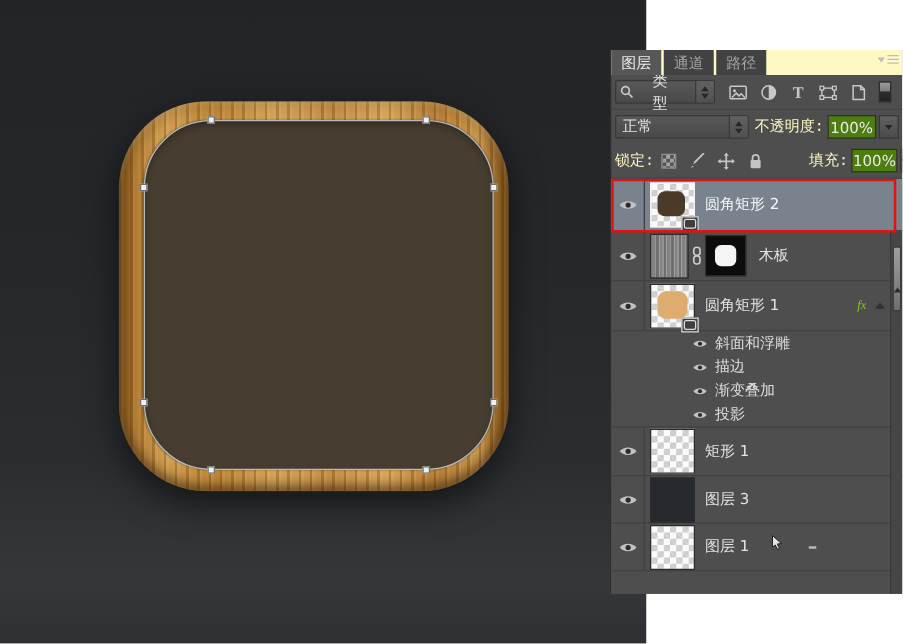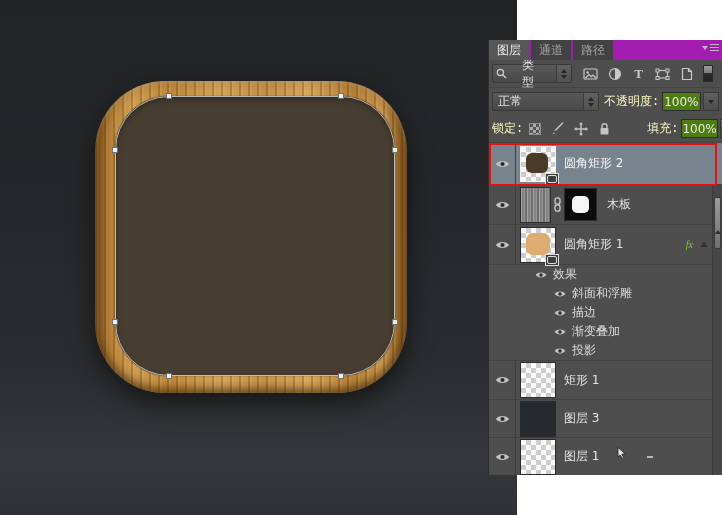--- a/index.html
+++ b/index.html
@@ -20,21 +20,21 @@
   .wood-inner{position:absolute;left:20px;top:15px;width:280px;height:280px;border-radius:54px;
     background:#473e31;box-shadow:inset 0 3px 7px rgba(0,0,0,.35), 0 0 2px rgba(0,0,0,.4);}
   .sel-outline{position:absolute;left:115px;top:96px;width:280px;height:280px;border-radius:54px;
     border:1px solid rgba(215,220,226,.8);box-sizing:border-box;}
   .handle{position:absolute;width:6px;height:6px;background:#eef0f2;border:1px solid #6f6f6f;
     box-sizing:border-box;transform:translate(-3px,-3px);}
 
   
   .panel{position:absolute;left:488px;top:40px;width:234px;height:435px;background:#4e4e4e;
     color:#dcdcdc;font-size:12px;border-left:1px solid #2e2e2e;box-sizing:border-box;}
-  .tabbar{height:20px;background:#a21caf;display:flex;align-items:stretch;position:relative;}
+  .tabbar{height:20px;background:#fef9c3;display:flex;align-items:stretch;position:relative;}
   .tab{padding:0 8px;display:flex;align-items:center;background:#424242;color:#a3a3a3;
     margin-right:2px;font-size:12px;cursor:default;}
   .tab.active{background:#575757;color:#ebebeb;}
   .panel-menu{position:absolute;right:3px;top:4px;display:flex;align-items:center;gap:2px;}
   .pm-tri{width:0;height:0;border-left:3px solid transparent;border-right:3px solid transparent;
     border-top:4px solid #bdbdbd;}
   .pm-lines{display:flex;flex-direction:column;gap:2px;}
   .pm-lines i{display:block;width:9px;height:1px;background:#bdbdbd;}
 
   .filter-row,.blend-row,.lock-row{display:flex;align-items:center;padding:0 3px;box-sizing:border-box;}
@@ -310,29 +310,20 @@
           <i class="rr rr1fill"></i>
           <span class="shape-badge">
               <i></i>
             </span>
         </span>
         <span class="lname">圆角矩形 1</span>
         <span class="fx-badge">fx</span>
         <span class="fx-collapse"></span>
       </div>
 
-      <div class="fxrow">
-        <span class="fxeye">
-          <svg width="12" height="8" viewBox="0 0 15 10">
-            <path d="M0.8 5 C3.8 1 11.2 1 14.2 5 C11.2 9 3.8 9 0.8 5 Z" fill="#c2c2c2"></path>
-            <circle cx="7.5" cy="5" r="2.1" fill="#2c2c2c"></circle>
-          </svg>
-        </span>
-        <span class="fxname">效果</span>
-      </div>
       <div class="fxrow sub">
         <span class="fxeye">
           <svg width="12" height="8" viewBox="0 0 15 10">
             <path d="M0.8 5 C3.8 1 11.2 1 14.2 5 C11.2 9 3.8 9 0.8 5 Z" fill="#c2c2c2"></path>
             <circle cx="7.5" cy="5" r="2.1" fill="#2c2c2c"></circle>
           </svg>
         </span>
         <span class="fxname">斜面和浮雕</span>
       </div>
       <div class="fxrow sub">

